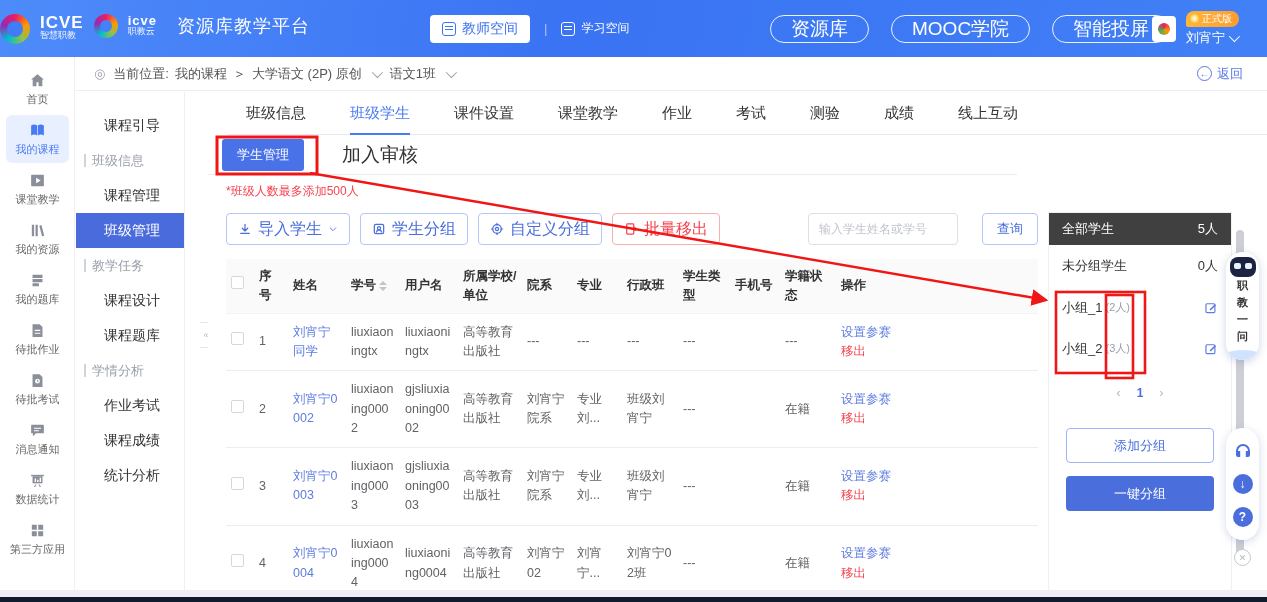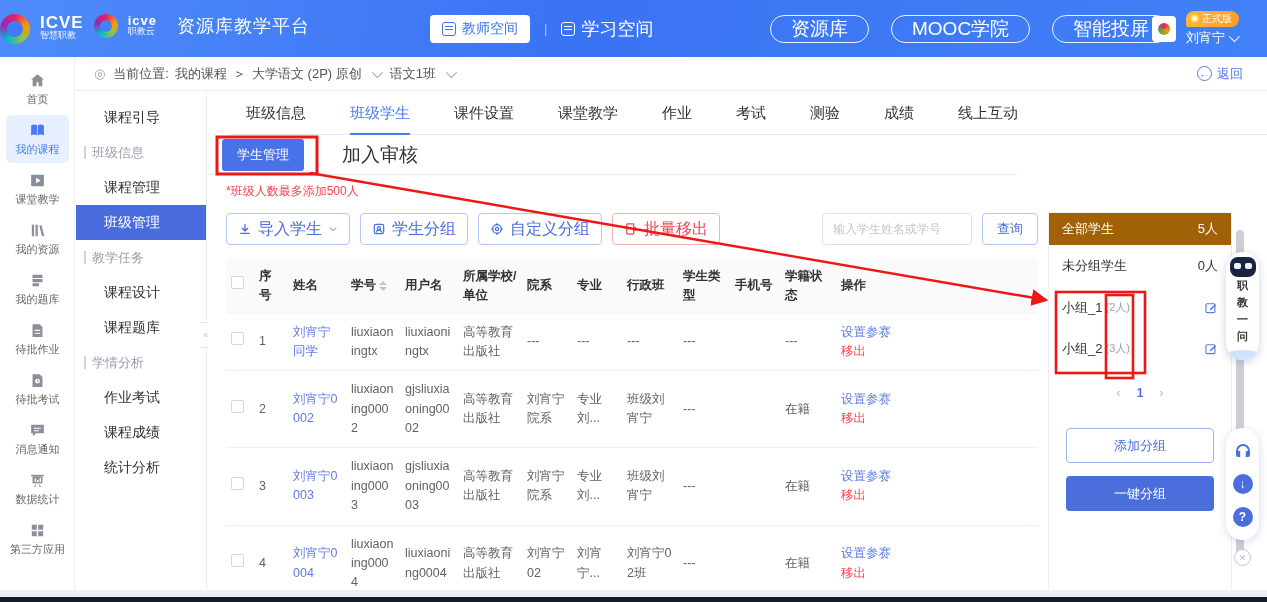--- a/index.html
+++ b/index.html
@@ -16,21 +16,21 @@
   .swirl::after { content:""; position:absolute; inset:7px; border-radius:50%; background:#3f7cf5; }
   .swirl.small { width:24px; height:24px; }
   .swirl.small::after { inset:6px; background:#4480f7; }
   .brand-col { display:flex; flex-direction:column; line-height:1.05; }
   .brand-main { font-size:17px; font-weight:bold; letter-spacing:1px; }
   .brand-sub { font-size:9px; opacity:.95; }
   .product-title { font-size:18px; margin-left:10px; letter-spacing:1px; }
   .space-nav { position:absolute; left:430px; top:0; height:57px; display:flex; align-items:center; gap:14px; }
   .teacher-pill { background:#fff; color:#3d74f0; border-radius:4px; height:28px; display:flex; align-items:center; gap:6px; padding:0 12px; font-size:14px; }
   .nav-divider { color:rgba(255,255,255,.55); font-size:13px; }
-  .learn-item { display:flex; align-items:center; gap:6px; font-size:18px; color:#fff; }
+  .learn-item { display:flex; align-items:center; gap:6px; font-size:12px; color:#fff; }
   .mini-ic { width:14px; height:14px; border:1.4px solid currentColor; border-radius:3px; position:relative; }
   .mini-ic::after { content:""; position:absolute; left:2px; right:2px; top:3px; height:1.4px; background:currentColor; box-shadow:0 3px 0 currentColor; }
   .quick-links { position:absolute; left:770px; top:0; height:57px; display:flex; align-items:center; gap:22px; }
   .pill-btn { border:1px solid rgba(255,255,255,.9); border-radius:15px; height:28px; padding:0 20px; display:flex; align-items:center; font-size:19px; color:#fff; background:transparent; }
   .user-zone { position:absolute; right:28px; top:0; height:57px; display:flex; align-items:center; gap:10px; }
   .app-chip { width:24px; height:26px; background:#fff; border-radius:4px; position:relative; }
   .app-chip::after { content:""; position:absolute; left:6px; top:7px; width:12px; height:12px; border-radius:50%;
     background:conic-gradient(#e91e63,#ff9800,#4caf50,#e91e63); }
   .user-col { display:flex; flex-direction:column; align-items:flex-start; gap:2px; }
   .ver-badge { background:linear-gradient(90deg,#ffb43a,#ff9d2e); color:#fff; font-size:10px; border-radius:8px 8px 8px 2px; padding:1px 7px 1px 4px; display:flex; align-items:center; gap:3px; }
@@ -47,42 +47,42 @@
 
   
   .crumb-bar { position:absolute; left:76px; top:57px; width:1191px; height:34px; background:#fff; border-bottom:1px solid #ecedf2; display:flex; align-items:center; font-size:13px; color:#555; }
   .crumb-bar .pin { margin:0 8px 0 18px; color:#9aa0ab; }
   .crumb-piece { margin-right:6px; }
   .caret-sm { display:inline-block; width:8px; height:8px; border-right:1.4px solid #9aa0ab; border-bottom:1.4px solid #9aa0ab; transform:rotate(45deg) translateY(-2px); margin:0 10px 0 4px; }
   .back-link { margin-left:auto; margin-right:24px; color:#5a78e6; display:flex; align-items:center; gap:5px; }
   .back-circ { width:15px; height:15px; border:1.3px solid #5a78e6; border-radius:50%; display:flex; align-items:center; justify-content:center; font-size:10px; line-height:1; }
 
   
-  .side2 { position:absolute; left:76px; top:92px; width:131px; height:505px; background:#fff; border-right:1px solid #edeff3; padding-top:8px; }
+  .side2 { position:absolute; left:76px; top:92px; width:109px; height:505px; background:#fff; border-right:1px solid #edeff3; padding-top:16px; }
   .cm-item { height:35px; display:flex; align-items:center; padding-left:28px; font-size:14px; color:#333; position:relative; }
   .cm-item.section { color:#9aa0ab; font-size:13px; padding-left:16px; }
   .cm-item.section::before { content:""; position:absolute; left:8px; top:11px; width:2px; height:13px; background:#cfd3da; }
   .cm-item.active { background:#4a6bdb; color:#fff; }
   .collapse-tab { position:absolute; left:200px; top:322px; width:13px; height:26px; background:#fff; border:1px solid #e3e6ec; border-left:none; border-radius:0 4px 4px 0; display:flex; align-items:center; justify-content:center; font-size:9px; color:#b3b8c2; }
 
   
   .main { position:absolute; left:208px; top:92px; width:1059px; height:505px; background:#fff; overflow:hidden; }
   .tabs { display:flex; gap:44px; padding-left:18px; height:43px; align-items:center; border-bottom:1px solid #e6e9ef; font-size:15px; color:#333;margin-left:20px; }
   .tab { position:relative; height:43px; display:flex; align-items:center; }
   .tab.active { color:#4a7af5; }
   .tab.active::after { content:""; position:absolute; left:0; right:0; bottom:0; height:2px; background:#4a7af5; }
   .subtabs { display:flex; align-items:center; gap:38px; padding-left:14px; height:40px; border-bottom:1px solid #ececec; margin-right:250px; }
   .subtab-btn { background:#4a72e8; color:#fff; font-size:13px; border-radius:3px; padding:7px 15px; }
   .subtab-plain { font-size:19px; color:#333; }
   .notice { color:#f5434f; font-size:12px; padding:8px 0 0 18px; height:26px; }
   .toolbar { display:flex; align-items:center; gap:10px; margin:12px 0 0 18px; width:812px; }
   .tb-btn { height:32px; border:1px solid #b5c7f8; color:#4a6fdc; background:#fff; border-radius:4px; display:flex; align-items:center; gap:6px; padding:0 11px; font-size:16px; }
   .tb-btn svg { width:14px; height:14px; stroke:currentColor; fill:none; stroke-width:1.6; stroke-linecap:round; stroke-linejoin:round; }
   .tb-btn.danger { border-color:#f8b0ae; color:#f5434f; }
-  .search-wrap { margin-left:auto; display:flex; gap:10px;border-radius:14px; }
+  .search-wrap { margin-left:auto; display:flex; gap:24px;border-radius:14px; }
   .search-input { width:150px; height:32px; border:1px solid #dcdfe6; border-radius:4px; padding:0 10px; font-size:12px; color:#333; font-family:inherit; }
   .search-input::placeholder { color:#c0c4cc; }
   .query-btn { width:56px; height:32px; border:1px solid #b5c7f8; color:#4a6fdc; background:#fff; border-radius:4px; font-size:13px; }
 
   
   table.students { width:812px; margin:14px 0 0 18px; border-collapse:collapse; table-layout:fixed; }
   .students th { background:#fafafa; font-size:12.5px; font-weight:bold; color:#333; text-align:left; padding:8px 5px; line-height:1.5; }
   .students td { font-size:12.5px; color:#606266; padding:9px 5px; border-bottom:1px solid #ebeef5; line-height:1.55; word-break:break-all; vertical-align:middle; }
   .students tr:first-child td { border-top:1px solid #f2f4f8; }
   .students th:nth-child(1),.students td:nth-child(1){width:28px;}
@@ -100,21 +100,21 @@
   .checkbox { display:inline-block; width:13px; height:13px; border:1px solid #d4d7de; border-radius:2px; background:#fff; }
   .students td.link, .op-blue { color:#5e7ce0; }
   .op-red { color:#f5434f; }
   .sort-carets { display:inline-flex; flex-direction:column; margin-left:3px; vertical-align:middle; line-height:0; }
   .sort-carets i { display:block; width:0; height:0; border-left:4px solid transparent; border-right:4px solid transparent; }
   .sort-carets .up { border-bottom:4px solid #c0c4cc; margin-bottom:2px; }
   .sort-carets .dn { border-top:4px solid #c0c4cc; }
 
   
   .groups { position:absolute; left:1048px; top:212px; width:184px; height:380px; background:#fff; border:1px solid #eef0f4; }
-  .g-head { background:#a16207; color:#fff; height:32px; display:flex; align-items:center; justify-content:space-between; padding:0 13px; font-size:13px; }
+  .g-head { background:#404040; color:#fff; height:32px; display:flex; align-items:center; justify-content:space-between; padding:0 13px; font-size:13px; }
   .g-row { height:42px; display:flex; align-items:center; justify-content:space-between; padding:0 13px; font-size:13px; color:#333; }
   .g-item { height:41px; display:flex; align-items:center; padding:0 13px; font-size:13px; color:#333; }
   .g-count { color:#9aa0ab; font-size:11px; margin-left:3px; flex:1; }
   .g-edit svg { width:14px; height:14px; stroke:#5e7ce0; fill:none; stroke-width:1.5; }
   .pager { display:flex; justify-content:center; align-items:center; gap:16px; margin-top:16px; color:#b3b8c2; font-size:12px; }
   .pager .pg-cur { color:#4a6fdc; font-weight:bold; }
   .pg-arrow { font-size:13px; }
   .g-btn { display:block; width:148px; height:35px; margin:0 auto; border-radius:4px; font-size:13px; text-align:center; line-height:33px; }
   .g-btn.outline { border:1px solid #9db4f5; color:#4a6fdc; background:#fff; margin-top:28px; }
   .g-btn.solid { border:none; background:#4a6fdc; color:#fff; margin-top:13px; line-height:35px; }

